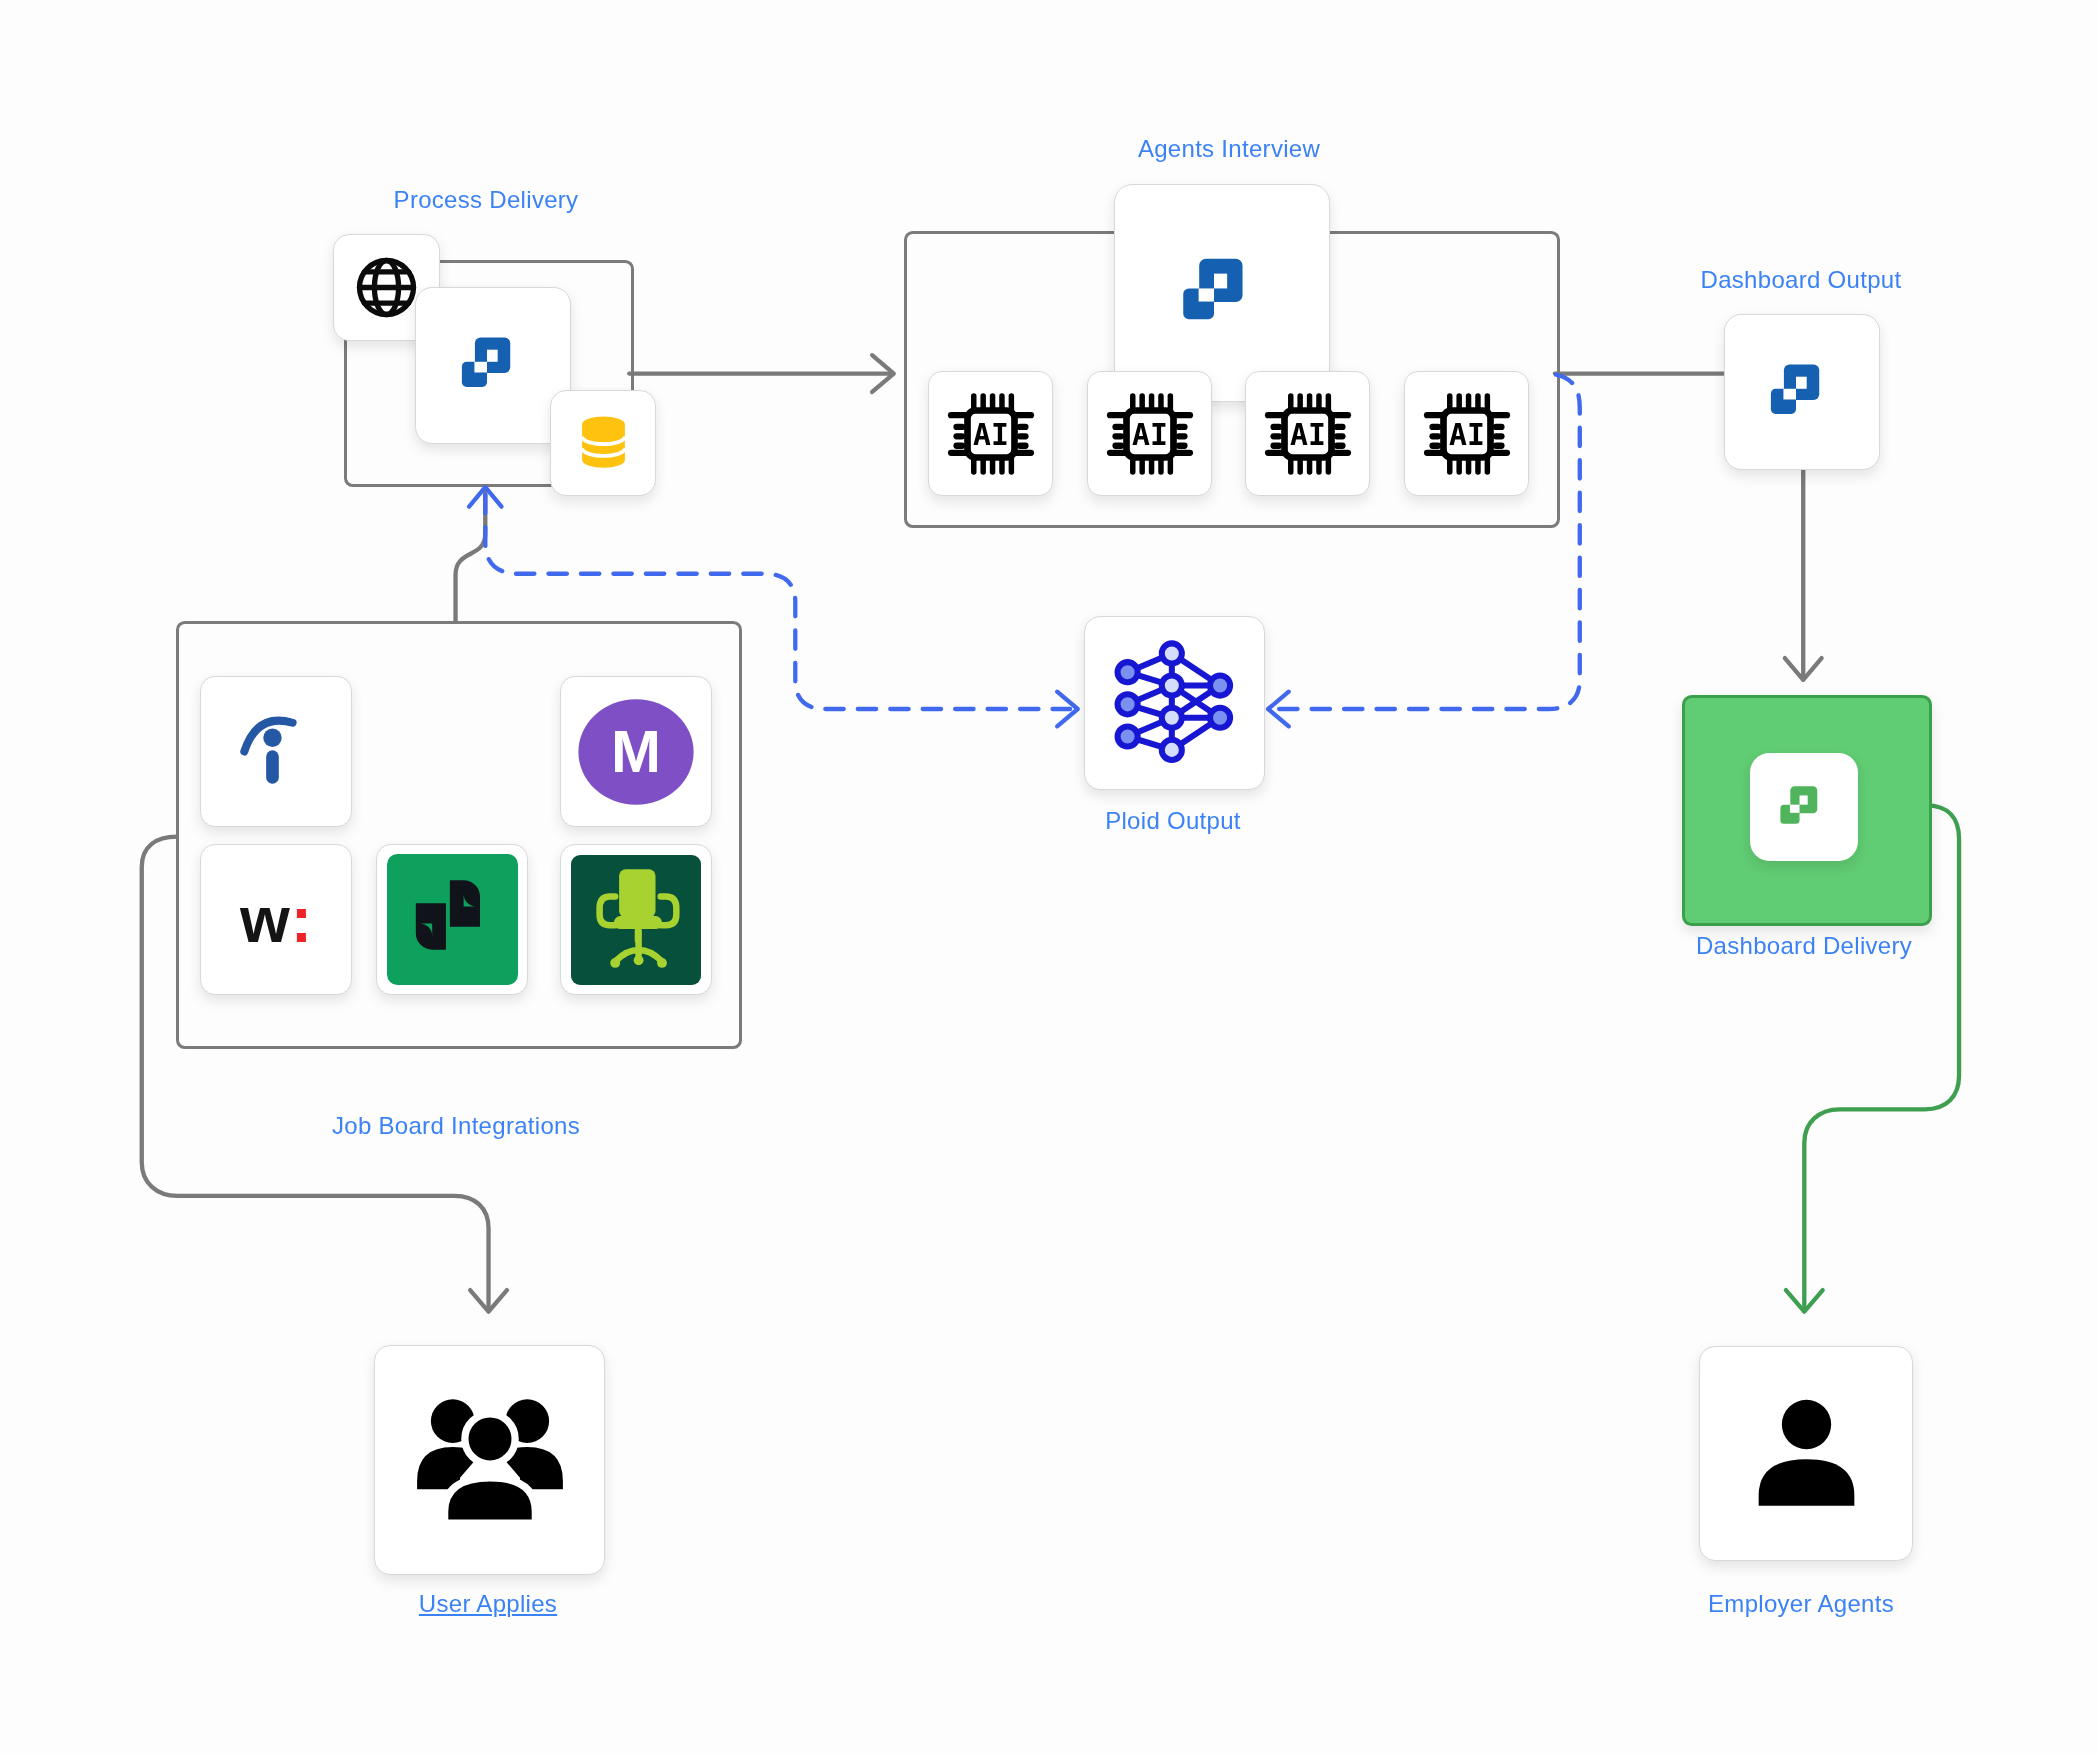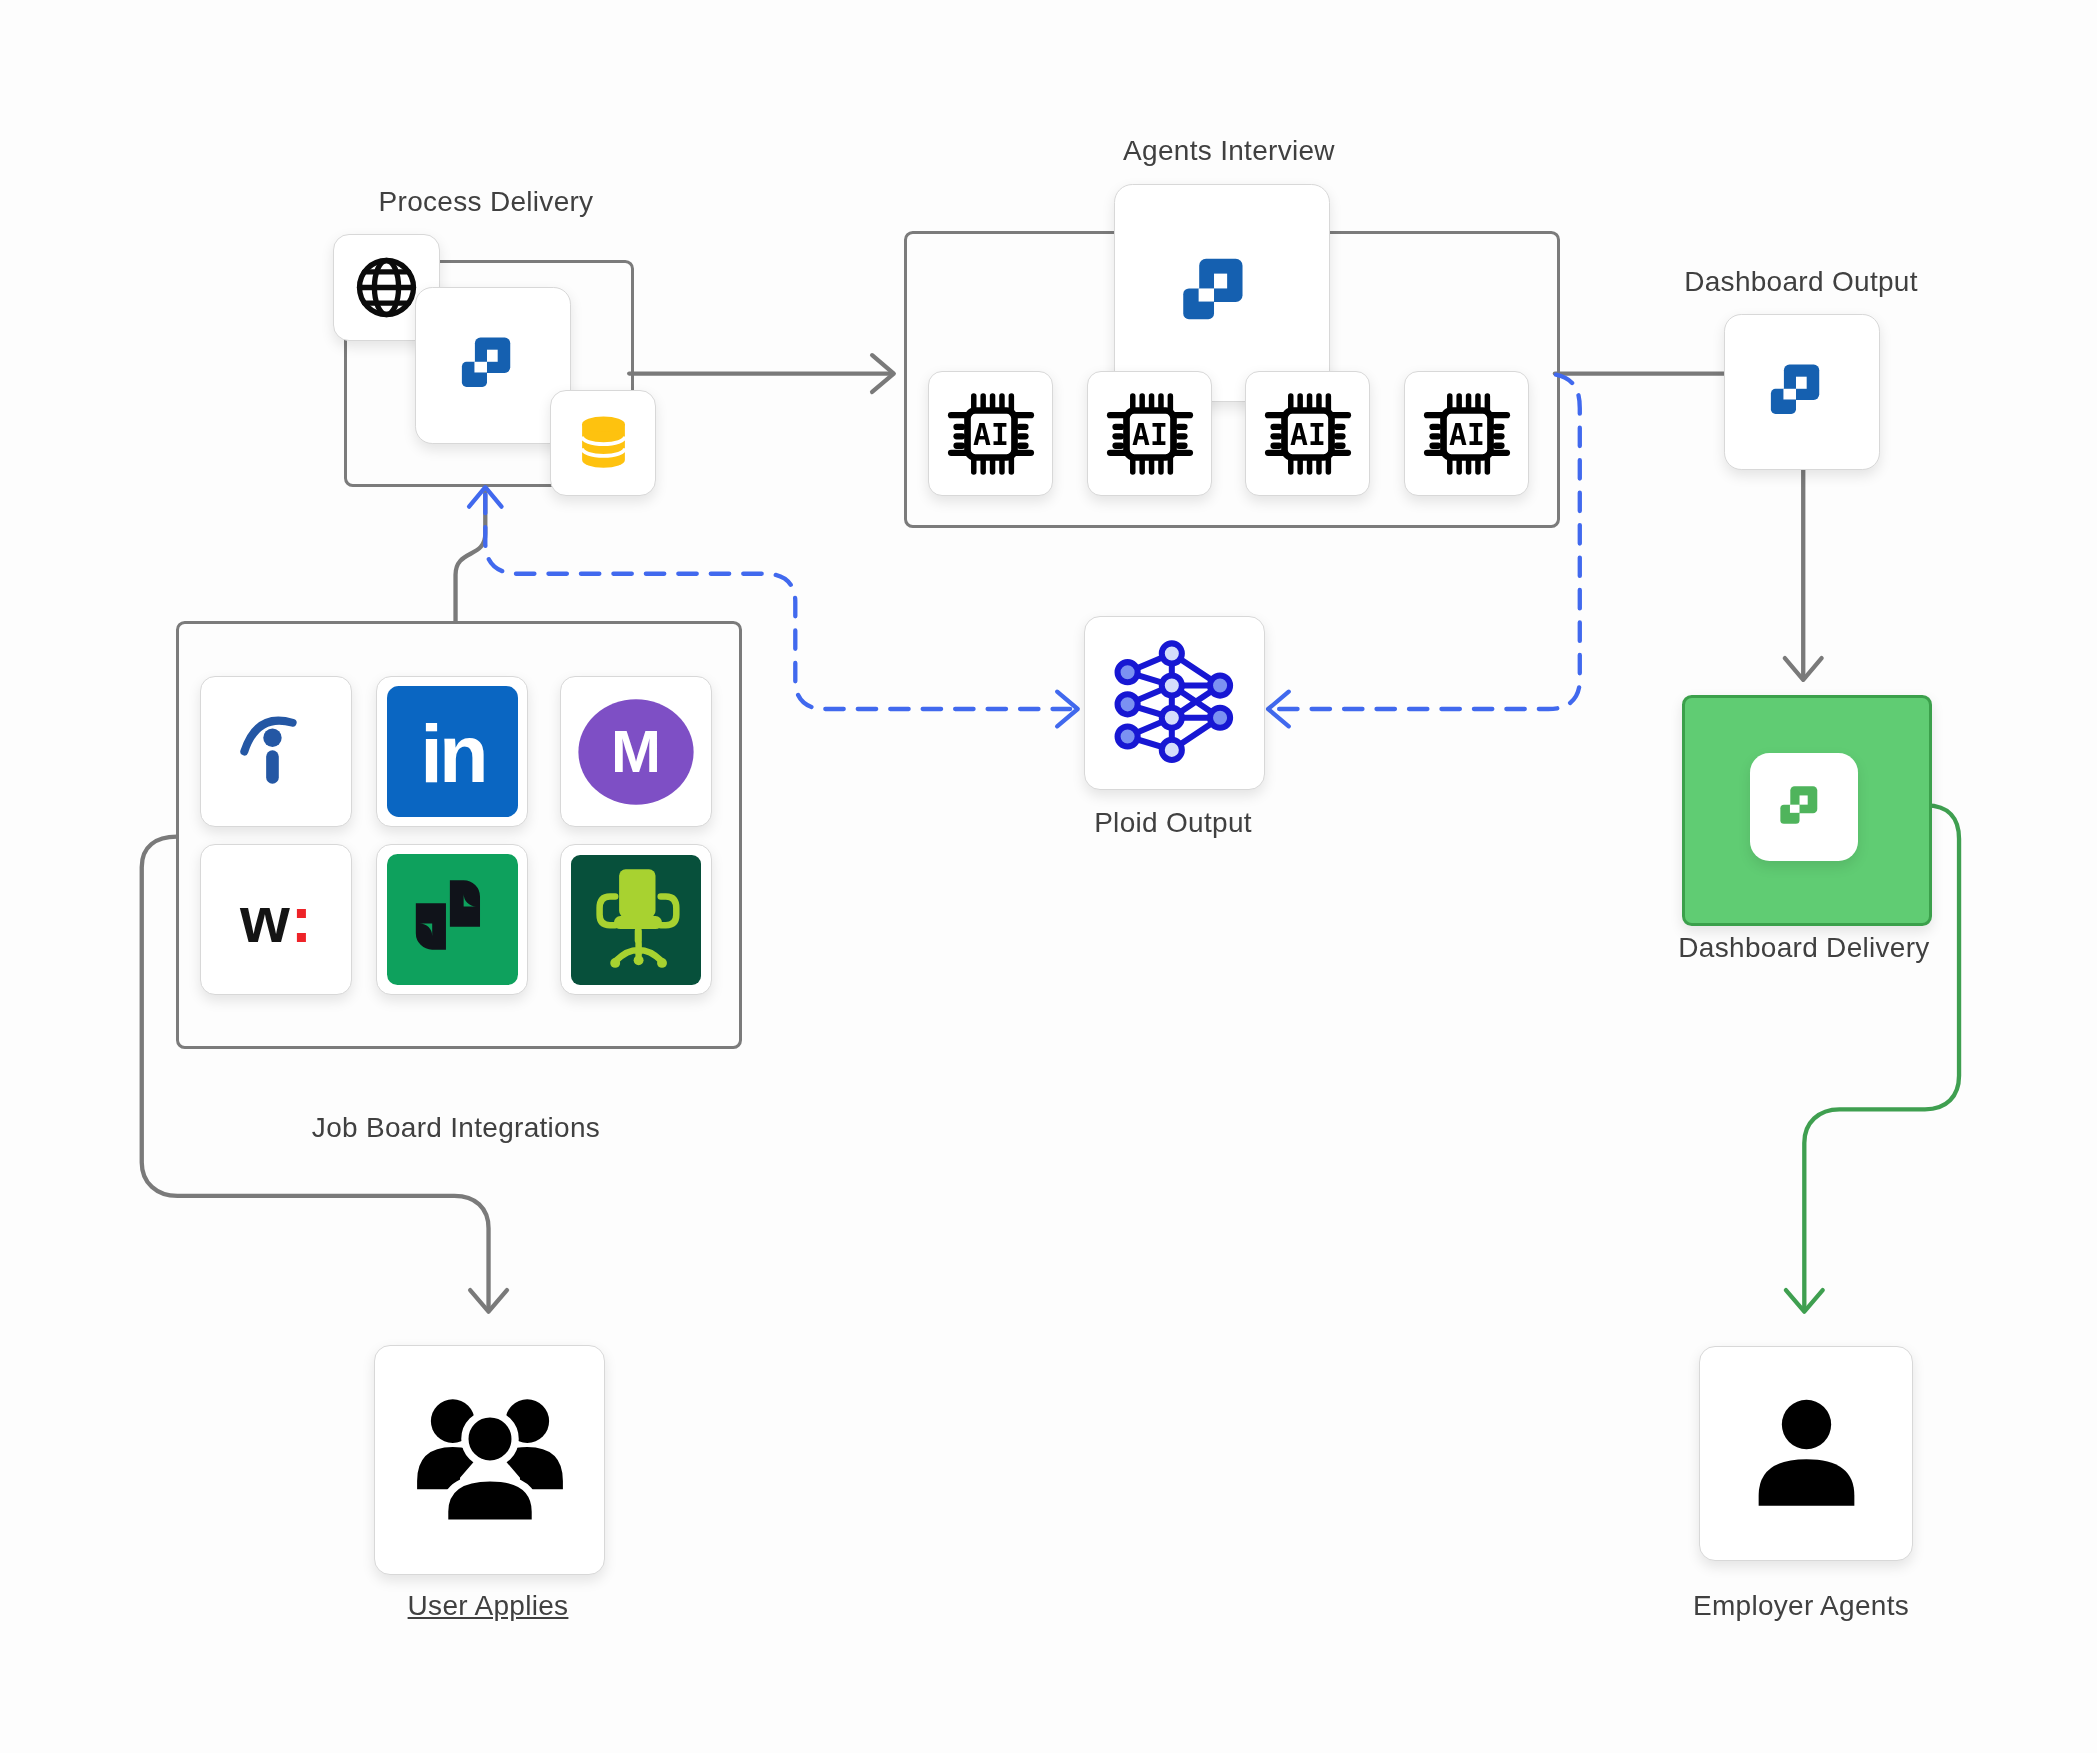--- a/index.html
+++ b/index.html
@@ -15,21 +15,21 @@
   }
   .wires{position:absolute;left:0;top:0;z-index:2;}
   .card{
     position:absolute;background:#ffffff;border:1.1px solid #d8d8d8;
     box-shadow:0 5.4px 13px rgba(0,0,0,.10);
     display:flex;align-items:center;justify-content:center;
     z-index:3;
   }
   .label{
     position:absolute;transform:translateX(-50%);
-    font-size:28px;color:#404040;font-weight:500;
+    font-size:24px;color:#3b82f6;font-weight:500;
     white-space:nowrap;z-index:4;letter-spacing:0.3px;
   }
   .greenbox{
     position:absolute;background:#60cc73;border:3.2px solid #3ba04b;border-radius:9.7px;
     z-index:3;box-shadow:0 5.4px 13px rgba(0,0,0,.10);
   }
   .wf-w{font-weight:700;font-size:64px;color:#141414;letter-spacing:-2.2px;}
   .wf-colon{font-weight:700;font-size:64px;color:#ee2328;margin-left:3.2px;}
   svg{display:block;}
 </style>
@@ -191,28 +191,20 @@
   <div class="card" style="left:200px;top:676px;width:150px;height:149px;border-radius:15px;">
     <span>
       <svg width="115" height="115" viewBox="0 0 100 100">
         <path d="M22,50 Q33,16 64,25" stroke="#2457a4" stroke-width="7" stroke-linecap="round" fill="none"></path>
         <circle cx="46.5" cy="38" r="8" fill="#2457a4"></circle>
         <rect x="41" y="49" width="11" height="29" rx="5.5" fill="#2457a4"></rect>
       </svg>
     </span>
   </div>
 
-  <div class="card" style="left:376px;top:676px;width:150px;height:149px;border-radius:15px;">
-    <span>
-      <svg width="131" height="131" viewBox="0 0 100 100">
-        <rect x="0" y="0" width="100" height="100" rx="9" fill="#0a66c2"></rect>
-        <text x="50" y="73" text-anchor="middle" font-family="'Liberation Sans', sans-serif" font-weight="bold" font-size="62" letter-spacing="-3" fill="#ffffff">in</text>
-      </svg>
-    </span>
-  </div>
 
   <div class="card" style="left:560px;top:676px;width:150px;height:149px;border-radius:15px;">
     <span>
       <svg width="120" height="120" viewBox="0 0 100 100">
         <ellipse cx="50" cy="50" rx="48" ry="44" fill="#7e4fc5"></ellipse>
         <text x="50" y="67" text-anchor="middle" font-family="'Liberation Sans', sans-serif" font-weight="bold" font-size="50" fill="#ffffff">M</text>
       </svg>
     </span>
   </div>
 

